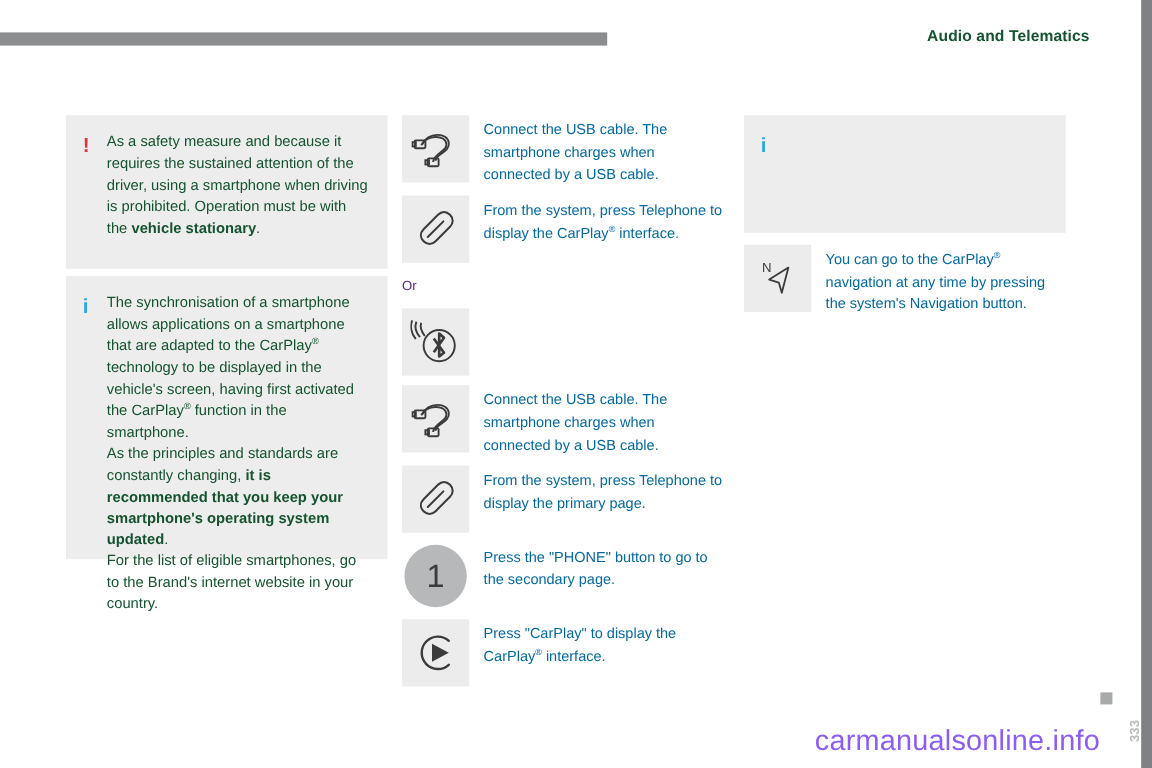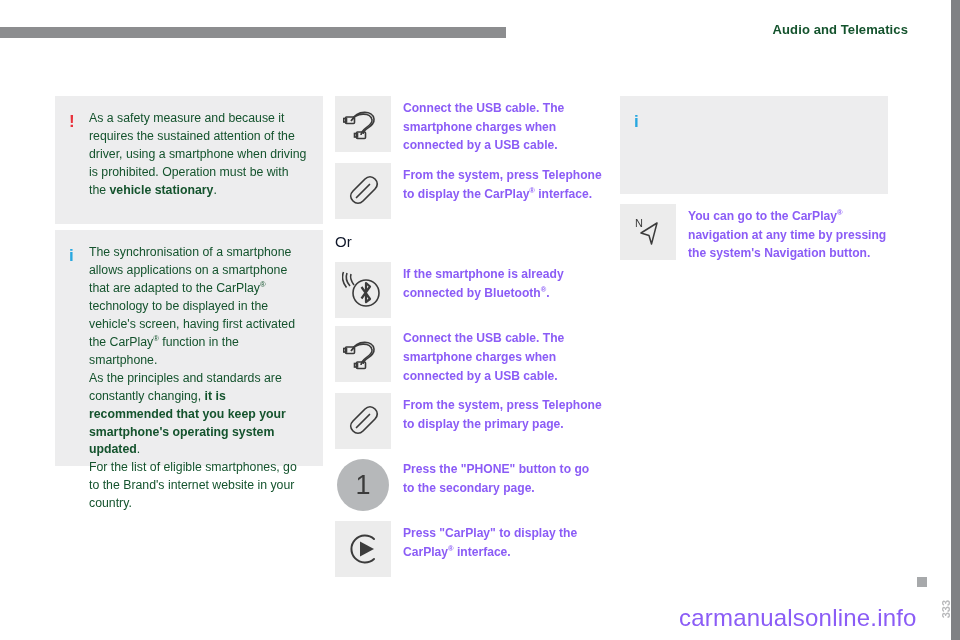--- a/index.html
+++ b/index.html
@@ -70,28 +70,28 @@
     width:56px;height:56px;
     background:#ececec;
     display:flex;align-items:center;justify-content:center;
     margin-right:12px;
   }
   .step .icon.round{
     background:transparent;
   }
   .step .txt{
     font-size:12.1px;
-    font-weight:bold;
+    font-weight:normal;
     line-height:1.55;
-    color:#8b5cf6;
+    color:#0369a1;
     padding-top:3px;
     filter:blur(.55px);
   }
   .or-label{
-    font-size:15px;font-weight:normal;color:#0f172a;
+    font-size:11px;font-weight:normal;color:#4c1d95;
     margin:14px 0 12px 0;
     filter:blur(.5px);
   }
   #right-step{margin-top:10px;}
 
   .numbadge{
     width:52px;height:52px;border-radius:50%;
     background:#b6b8ba;
     color:#3b3b3b;
     display:flex;align-items:center;justify-content:center;
@@ -174,21 +174,20 @@
   <div class="step">
     <div class="icon">
       <svg width="42" height="40" viewBox="0 0 42 40" fill="none" stroke="#3b3b3b" stroke-width="1.6">
         <circle cx="24" cy="23" r="13"></circle>
         <path d="M19.5 17 L28 29 L24 32 L24 13 L28 16.5 L19.5 28.5" stroke-width="2.2" stroke-linejoin="round"></path>
         <path d="M12 15 C9 11, 8 7, 9 4"></path>
         <path d="M8 16 C4.5 12, 3.5 7, 5 3"></path>
         <path d="M4.5 17.5 C0.5 13, -0.5 6.5, 1.5 2"></path>
       </svg>
     </div>
-    <div class="txt"><span>If the smartphone is already connected by Bluetooth</span><sup>®</sup><span>.</span></div>
   </div>
 
   <div class="step">
     <div class="icon">
       <svg width="40" height="34" viewBox="0 0 40 34" fill="none" stroke="#3b3b3b" stroke-width="1.6">
         <path d="M9 13 C14 3, 30 3, 31 12 C32 20, 20 21, 20 27"></path>
         <path d="M8 14 C13 5, 28 5, 29 13 C30 19, 18 21, 18 28"></path>
         <rect x="2.5" y="10" width="9" height="6.5" rx="1"></rect>
         <rect x="0.5" y="11.5" width="3" height="3.5"></rect>
         <rect x="13.5" y="25" width="9" height="6.5" rx="1"></rect>

